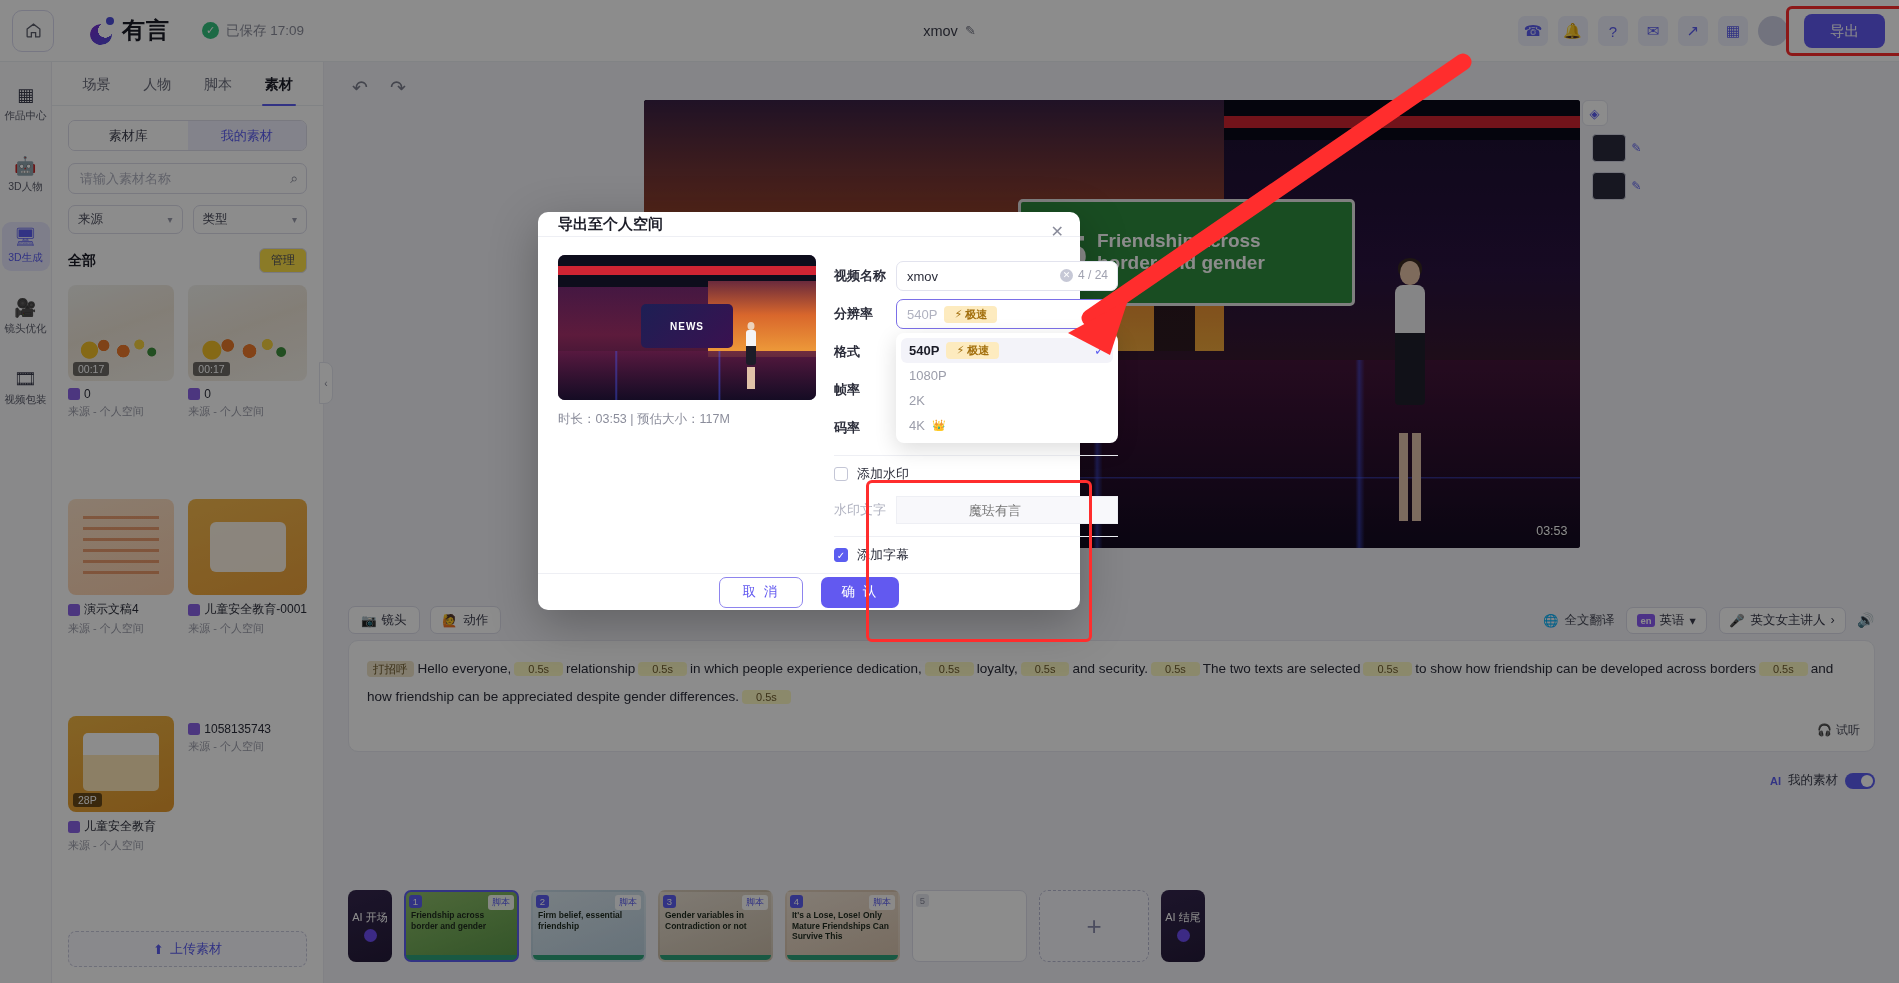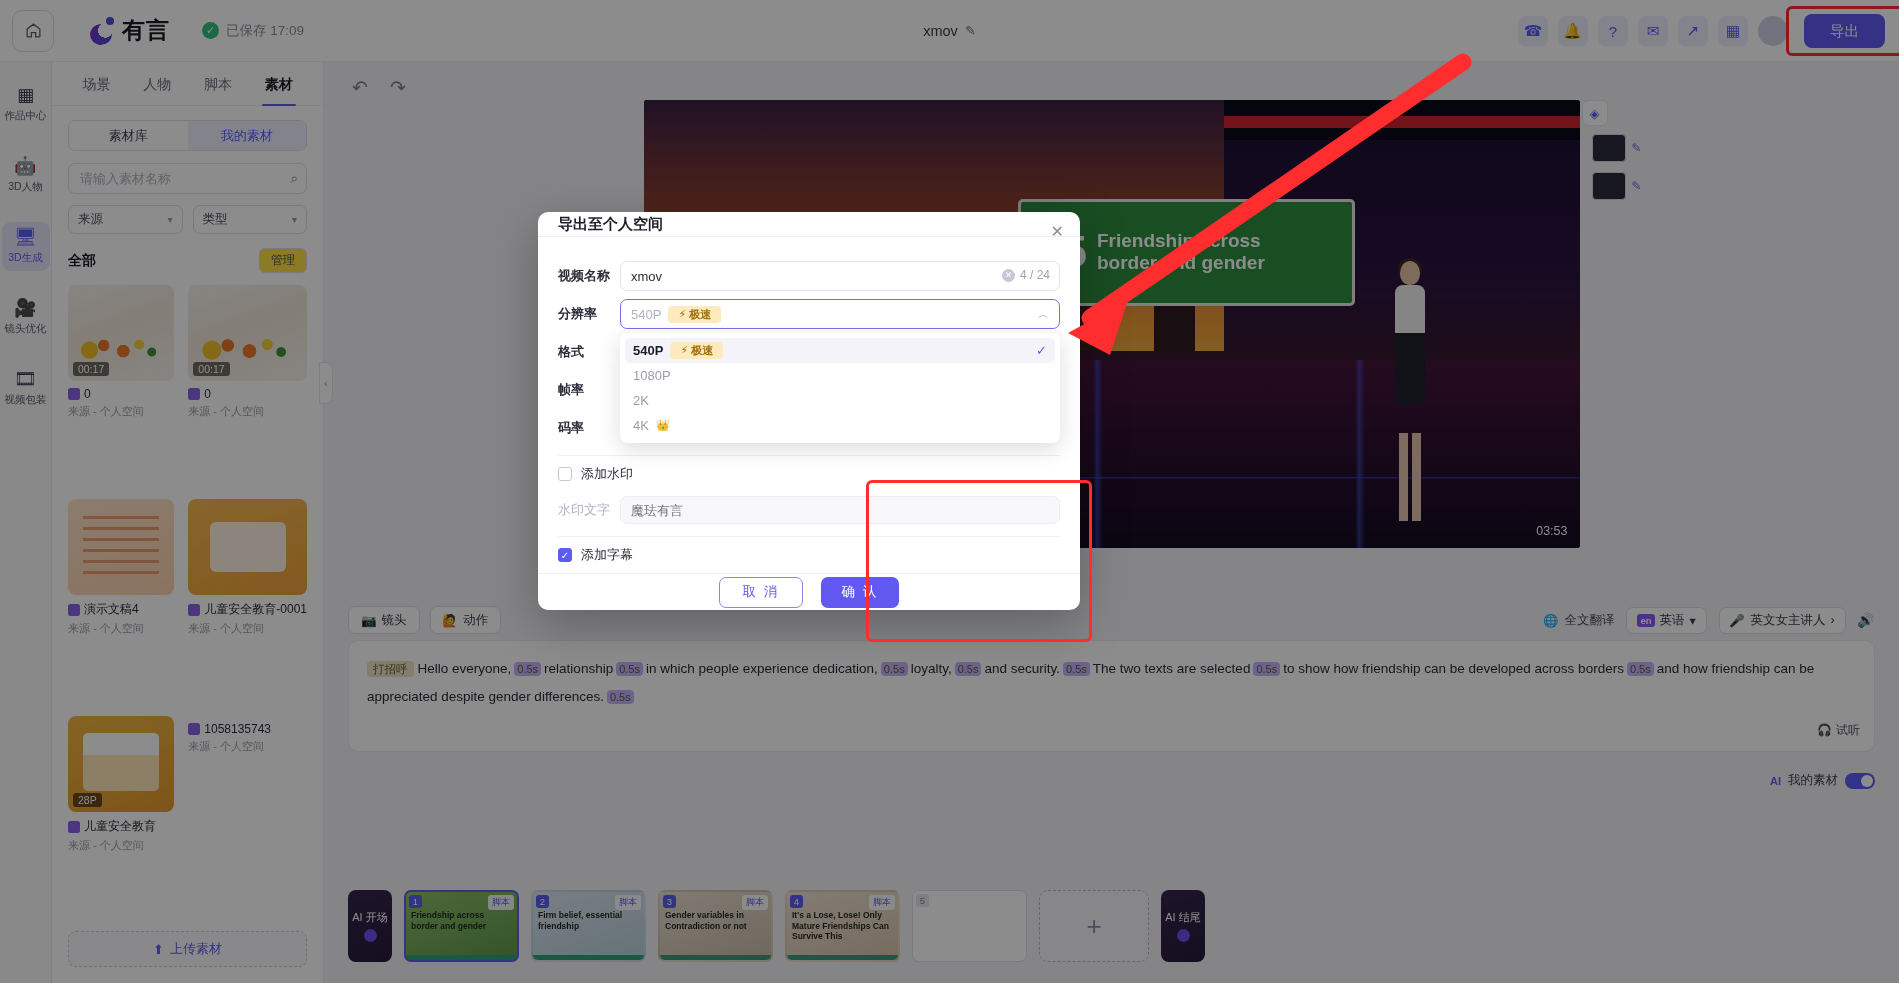--- a/index.html
+++ b/index.html
@@ -345,22 +345,22 @@
   .script-box {
     background: #fff; border: 1px solid #e7e8f0; border-radius: 10px;
     padding: 14px 18px 10px; height: 112px; position: relative;
     font-size: 13.5px; line-height: 2.05; color: #2b2d3a;
   }
   .tag-hello {
     background: #efe3c8; color: #6c5a2c; font-size: 11.5px;
     padding: 2px 6px; border-radius: 4px; margin-right: 4px;
   }
   .tag-sec {
-    background: #c4b5fd; color: #6c5a2c; font-size: 11px;
-    padding: 1px 3px; border-radius: 4px; margin: 0 3px;
+    background: #fef9c3; color: #6c5a2c; font-size: 11px;
+    padding: 1px 14px; border-radius: 4px; margin: 0 3px;
   }
   .listen-btn {
     position: absolute; right: 14px; bottom: 8px; display: flex;
     align-items: center; gap: 4px; font-size: 12px; color: #4b4d5c; cursor: pointer;
   }
   .ending-row {
     position: absolute; right: 24px; top: 772px; display: flex;
     align-items: center; gap: 7px; font-size: 12.5px; color: #3b3d4d; z-index: 5;
   }
   .ai-tag { color: #5b5df0; font-size: 11px; font-weight: 700; }
@@ -529,23 +529,23 @@
   }
   .cbox.checked {
     background: #5b5df0; border-color: #5b5df0;
     display: flex; align-items: center; justify-content: center;
     color: #fff; font-size: 10px;
   }
   .check-label { font-size: 13px; color: #2b2d3a; }
   .wm-row { display: flex; align-items: center; height: 36px; }
   .wm-label { width: 62px; flex: none; font-size: 13px; color: #b0b2c0; }
   .wm-input {
-    flex: 1; height: 28px; border: 1px solid #eeeff4; border-radius: 7px;
+    flex: 1; height: 28px; border: 1px solid #eeeff4; border-radius: 0;
     background: #f8f8fb; padding: 0 34px 0 10px; font-size: 13px;
-    color: #c2c4d2; font-family: inherit; outline: none;
+    color: #c2c4d2; font-family: inherit; outline: none; text-align: center;
   }
   .modal-foot {
     height: 62px; border-top: 1px solid #eeeff4; display: flex;
     align-items: center; justify-content: center; gap: 18px;
   }
   .btn-cancel {
     width: 84px; height: 31px; border: 1px solid #8e84ee; border-radius: 7px;
     background: #fff; color: #6259f0; font-size: 13.5px; cursor: pointer;
     font-family: inherit; letter-spacing: 2px;
   }
@@ -837,20 +837,34 @@
 
   <div class="backdrop"></div>
 
   <div class="modal">
     <div class="modal-head">
       <div class="modal-title">导出至个人空间</div>
       <div class="modal-close">✕</div>
     </div>
     <div class="modal-body">
 
+      <div class="preview-col">
+        <div class="preview-img">
+          <div class="pv-top"></div>
+          <div class="pv-sky"></div>
+          <div class="pv-news">NEWS</div>
+          <div class="pv-floor"></div>
+          <div class="pv-fig">
+            <div class="h"></div>
+              <div class="b"></div>
+              <div class="l"></div>
+          </div>
+        </div>
+        <div class="pv-meta">时长：03:53 | 预估大小：117M</div>
+      </div>
 
       <div class="form-col">
 
         <div class="frow">
           <div class="flabel">视频名称</div>
           <div class="finput-wrap">
             <input class="finput" value="xmov" style="">
             <div class="fcount">
               <span class="clear-x">✕</span>
               <span>4 / 24</span>

